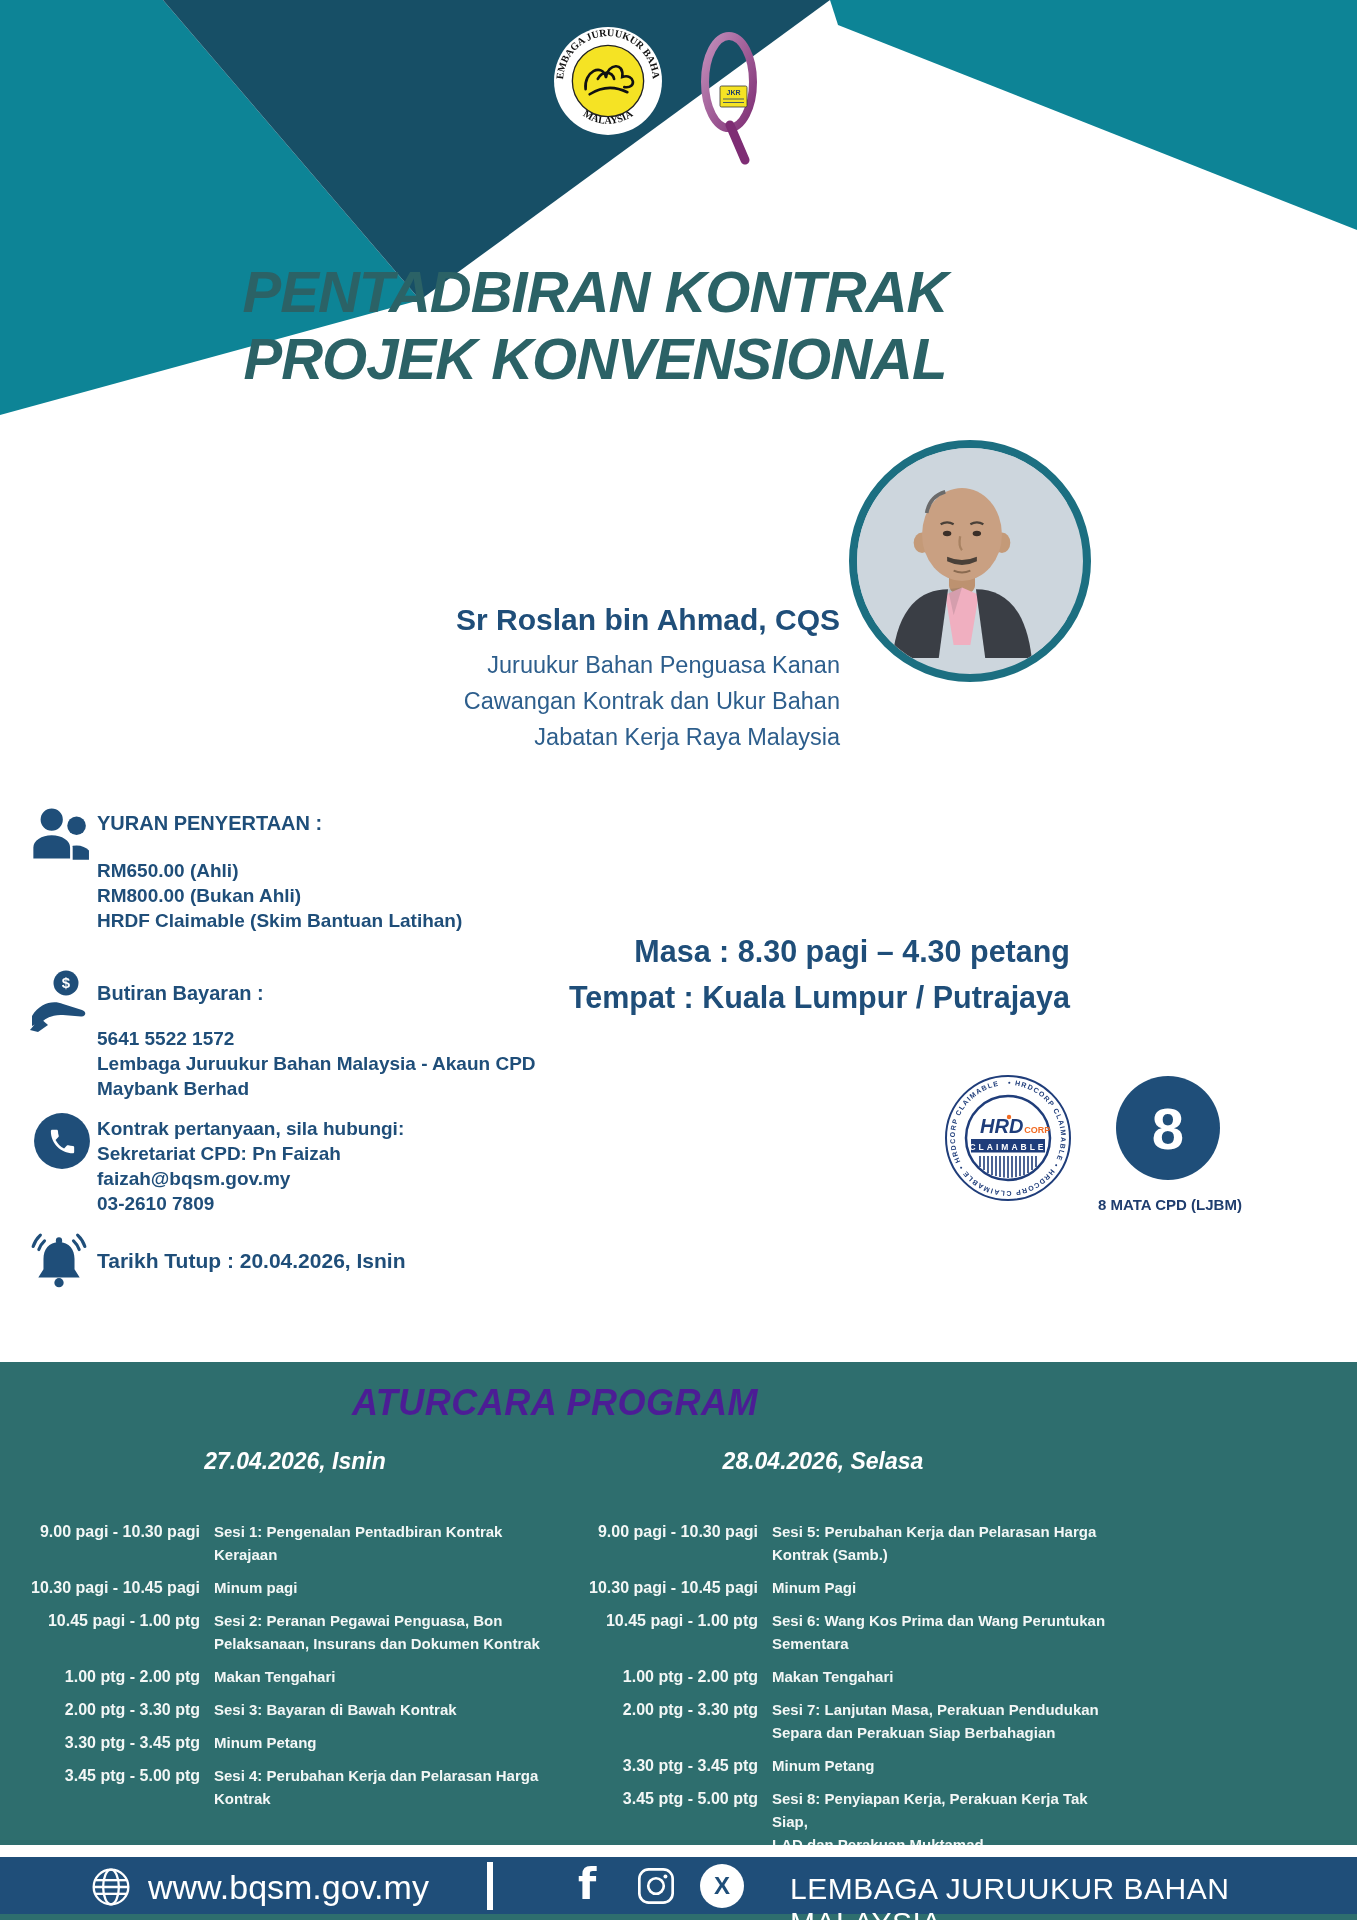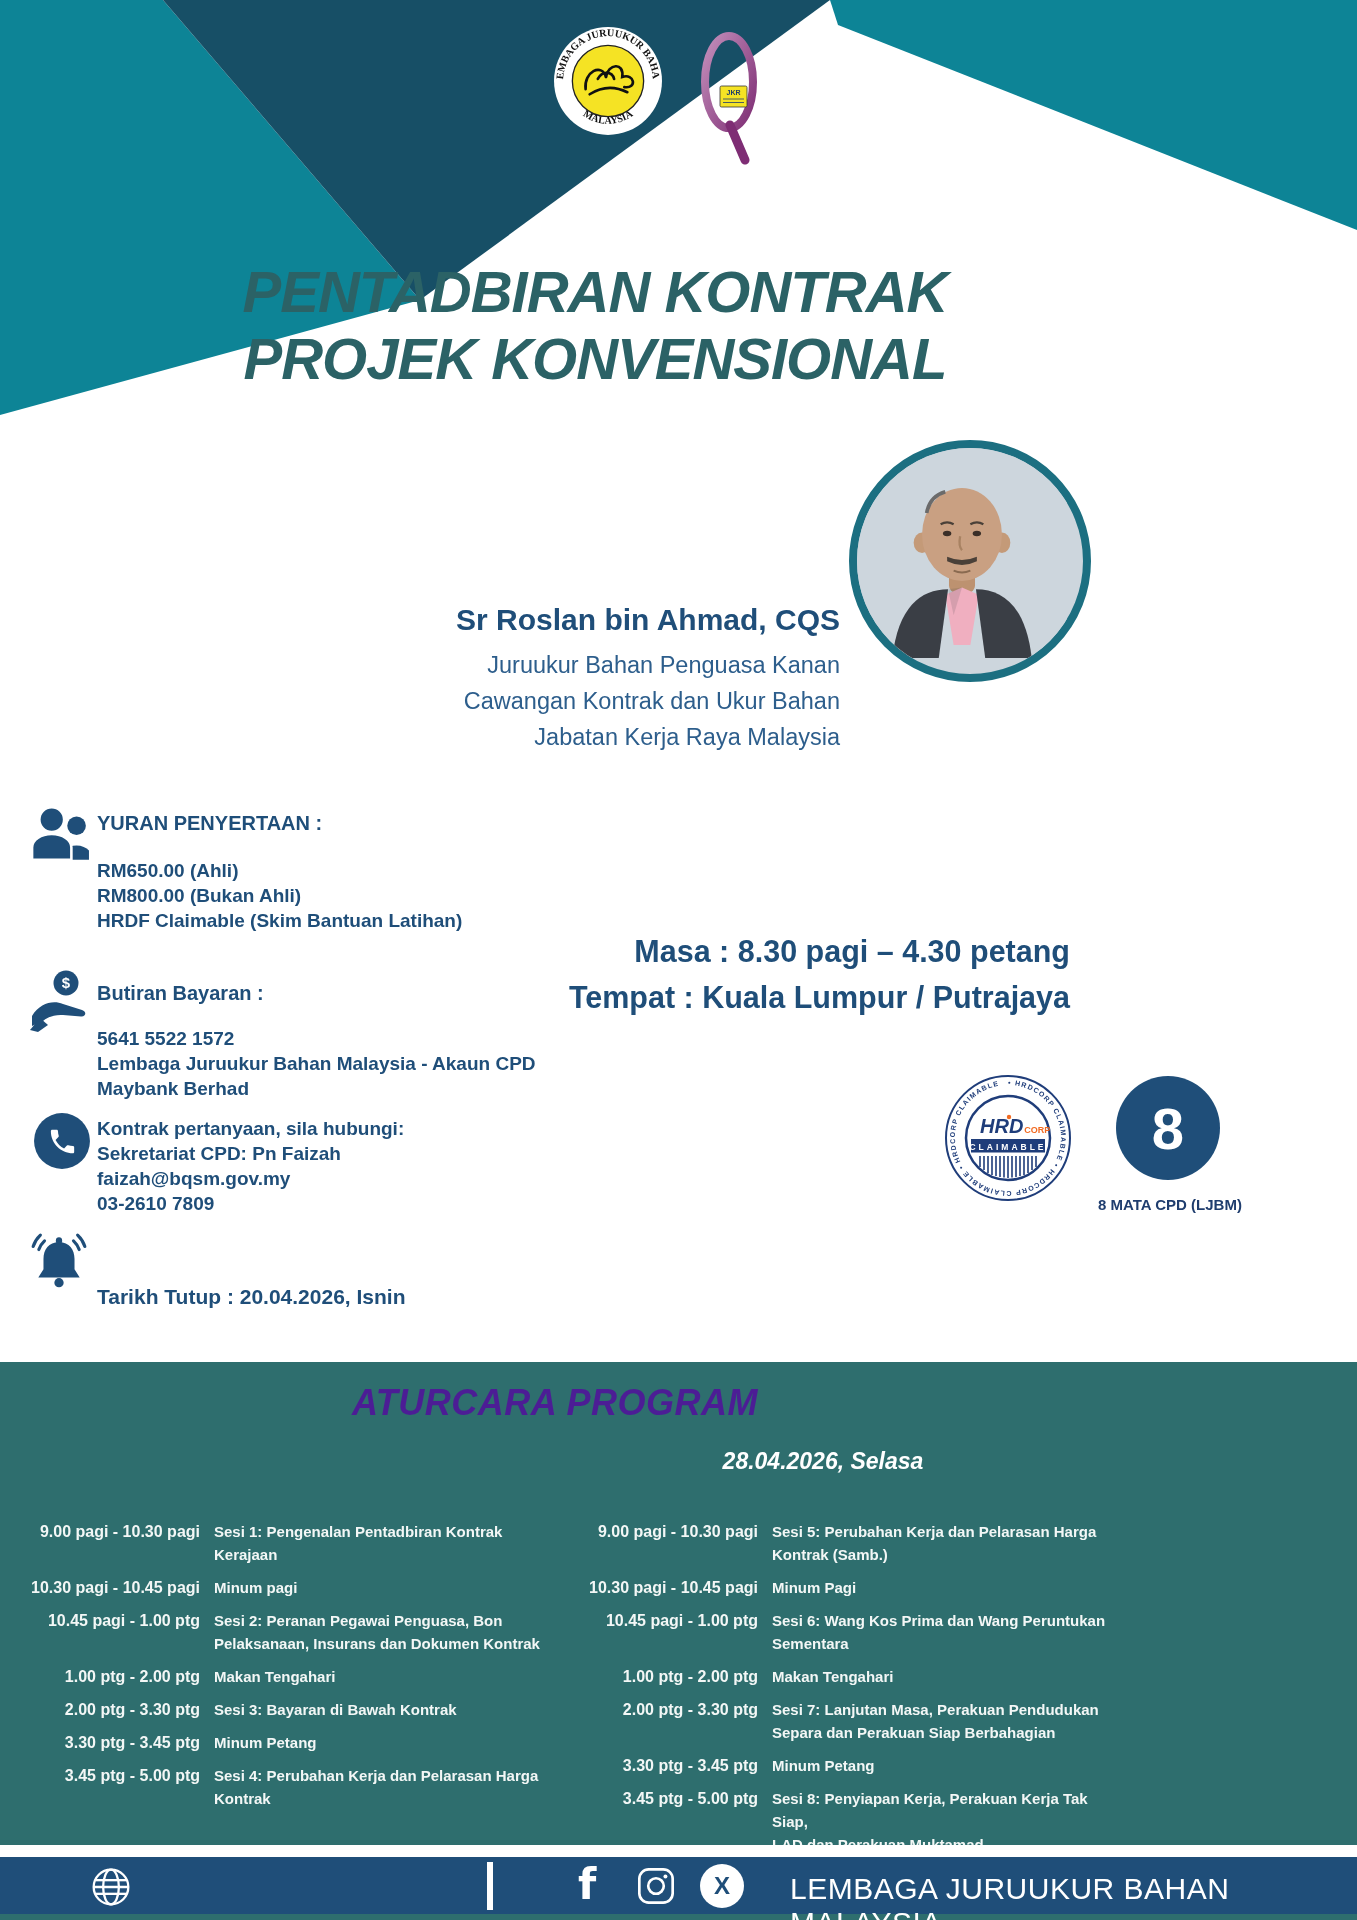--- a/index.html
+++ b/index.html
@@ -175,21 +175,21 @@
     <path d="M28 10 C18 10 13 17 13 26 V36 L8 44 H48 L43 36 V26 C43 17 38 10 28 10 Z" fill="#1F4E79"></path>
     <circle cx="28" cy="49" r="4.5" fill="#1F4E79"></circle>
     <rect x="25" y="5" width="6" height="7" rx="3" fill="#1F4E79"></rect>
     <g stroke="#1F4E79" stroke-width="3" fill="none" stroke-linecap="round">
       <path d="M8.5 17 A20 20 0 0 1 14 8.5"></path>
       <path d="M3 14 A26 26 0 0 1 10 3"></path>
       <path d="M47.5 17 A20 20 0 0 0 42 8.5"></path>
       <path d="M53 14 A26 26 0 0 0 46 3"></path>
     </g>
   </svg>
-  <div class="abs info-text" style="left:97px;top:1248px;font-size:21px;margin-top:36px;">Tarikh Tutup : 20.04.2026, Isnin</div>
+  <div class="abs info-text" style="left:97px;top:1248px;font-size:21px;">Tarikh Tutup : 20.04.2026, Isnin</div>
 
   <div class="abs event">
     <div>Masa : 8.30 pagi – 4.30 petang</div>
     <div>Tempat : Kuala Lumpur / Putrajaya</div>
   </div>
 
   <svg class="abs" style="left:943px;top:1073px;" width="130" height="130" viewBox="0 0 130 130">
     <circle cx="65" cy="65" r="62" fill="#ffffff" stroke="#1F3D7A" stroke-width="2"></circle>
     <defs>
         <path id="ringPath" d="M 65 12 A 53 53 0 1 1 64.9 12"></path>
@@ -222,20 +222,21 @@
   </svg>
 
   <div class="abs cpd-circle">
     <span>8</span>
   </div>
   <div class="abs cpd-label">8 MATA CPD (LJBM)</div>
 
   <div class="abs section"></div>
   <div class="abs sec-title">ATURCARA PROGRAM</div>
 
+  <div class="abs day-head" style="left:30px;width:530px;">27.04.2026, Isnin</div>
   <div class="abs day-head" style="left:588px;width:470px;">28.04.2026, Selasa</div>
 
   <div class="abs col" style="left:30px;width:530px;">
     <div class="srow">
       <div class="stime">9.00 pagi - 10.30 pagi</div>
       <div class="sdesc">Sesi 1: Pengenalan Pentadbiran Kontrak Kerajaan</div>
       </div>
     <div class="srow">
       <div class="stime">10.30 pagi - 10.45 pagi</div>
       <div class="sdesc">Minum pagi</div>
@@ -303,20 +304,21 @@
   <div class="abs footer"></div>
   <div class="abs teal-strip"></div>
 
   <svg class="abs" style="left:90px;top:1866px;" width="42" height="42" viewBox="0 0 40 40" fill="none" stroke="#ffffff" stroke-width="2.2">
     <circle cx="20" cy="20" r="16.5"></circle>
     <ellipse cx="20" cy="20" rx="7.5" ry="16.5"></ellipse>
     <line x1="5" y1="13.5" x2="35" y2="13.5"></line>
     <line x1="5" y1="26.5" x2="35" y2="26.5"></line>
     <line x1="3.5" y1="20" x2="36.5" y2="20"></line>
   </svg>
+  <div class="abs site">www.bqsm.gov.my</div>
   <div class="abs fdivider"></div>
 
   <div class="abs fb">f</div>
   <svg class="abs" style="left:636px;top:1866px;" width="40" height="40" viewBox="0 0 36 36" fill="none" stroke="#ffffff" stroke-width="2.4">
     <rect x="3" y="3" width="30" height="30" rx="8.5"></rect>
     <circle cx="18" cy="18" r="7"></circle>
     <circle cx="26.5" cy="9.5" r="1.8" fill="#ffffff" stroke="none"></circle>
   </svg>
   <div class="abs x-circle">X</div>
 

